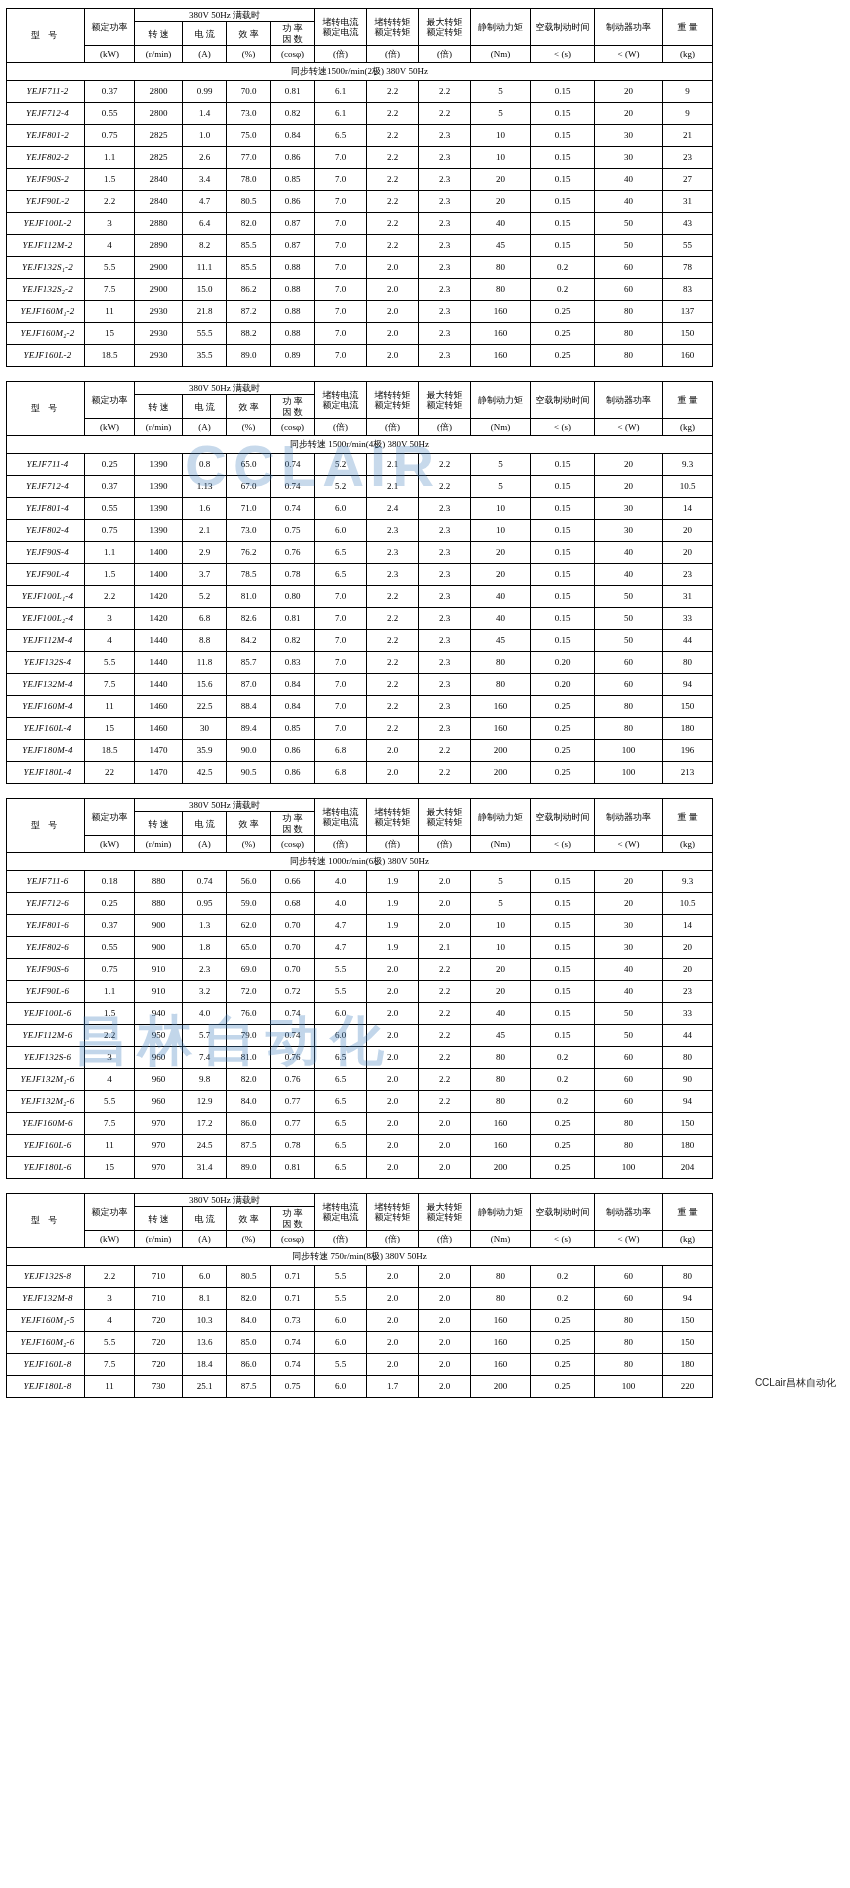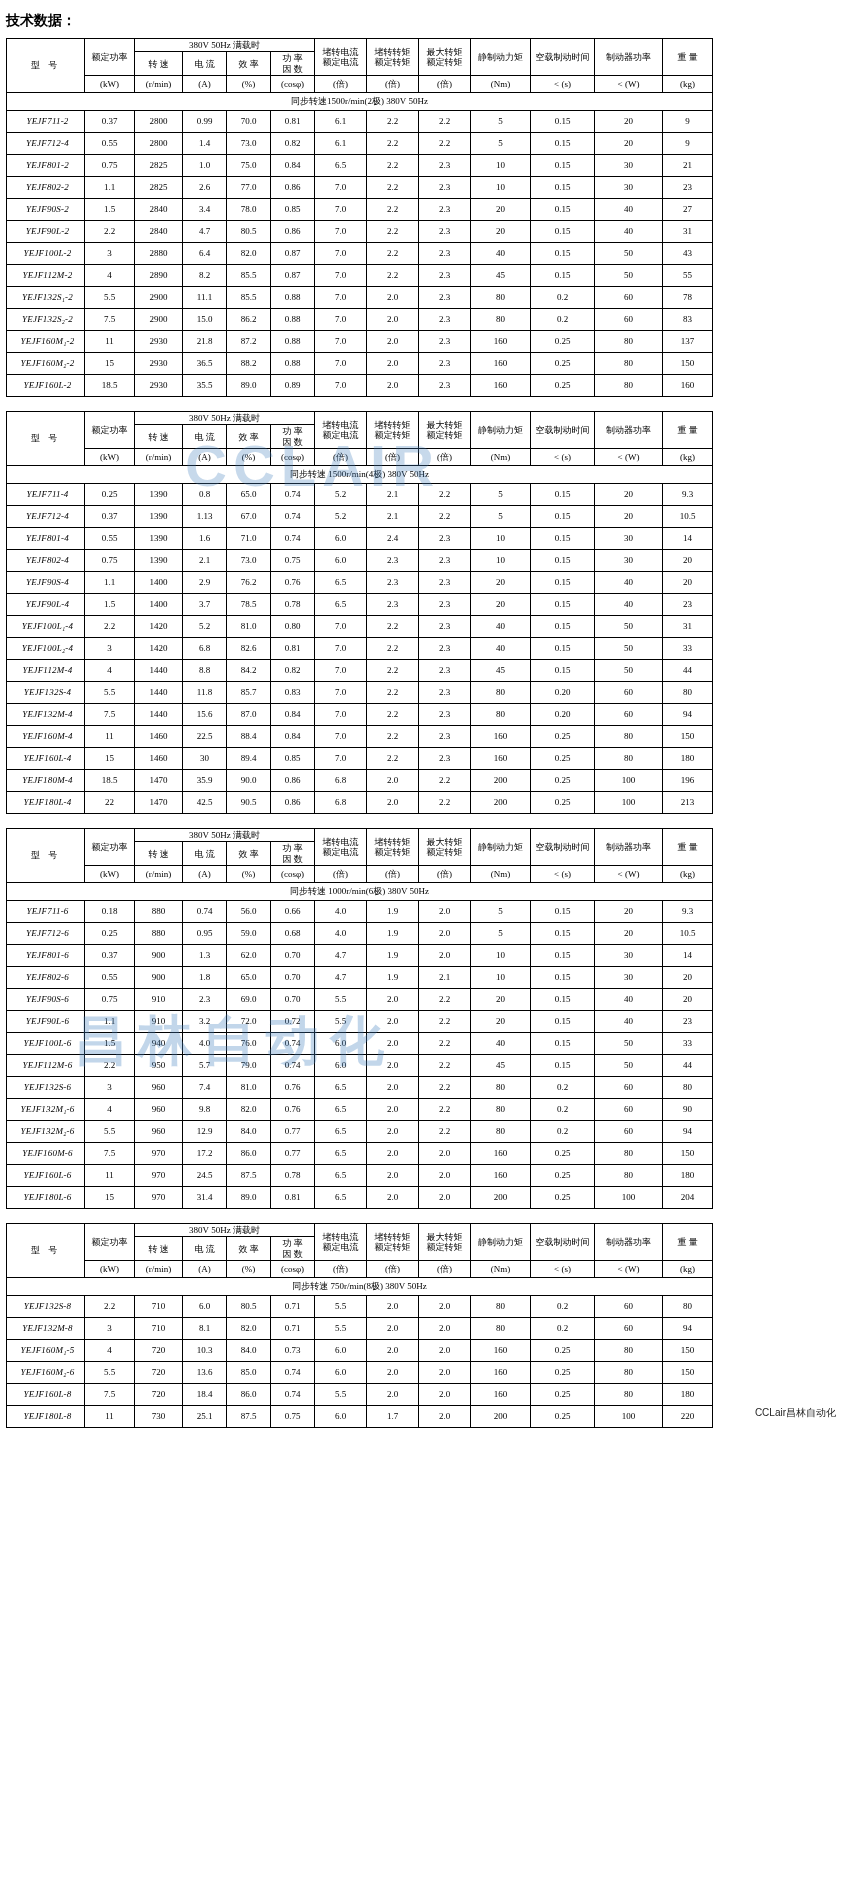--- a/index.html
+++ b/index.html
@@ -119,21 +119,20 @@
     font-size: 10px;
     color: #222222;
     margin-left: 48px;
   }
 </style>
 </head>
 <body>
 
 <div class="page">
 
-  <div class="page-title">技术数据：</div>
 
   <div class="tbl-wrap">
     <table class="spec">
       <colgroup>
         <col style="width:78px">
           <col style="width:50px">
           <col style="width:48px">
           <col style="width:44px">
         <col style="width:44px">
           <col style="width:44px">
@@ -345,21 +344,21 @@
             <td>2.3</td>
             <td>160</td>
             <td>0.25</td>
             <td>80</td>
             <td>137</td>
           </tr>
           <tr class="data-row">
             <td class="model-col">YEJF160M₂-2</td>
             <td>15</td>
             <td>2930</td>
-            <td>36.5</td>
+            <td>55.5</td>
             <td>88.2</td>
             <td>0.88</td>
             <td>7.0</td>
             <td>2.0</td>
             <td>2.3</td>
             <td>160</td>
             <td>0.25</td>
             <td>80</td>
             <td>150</td>
           </tr>

